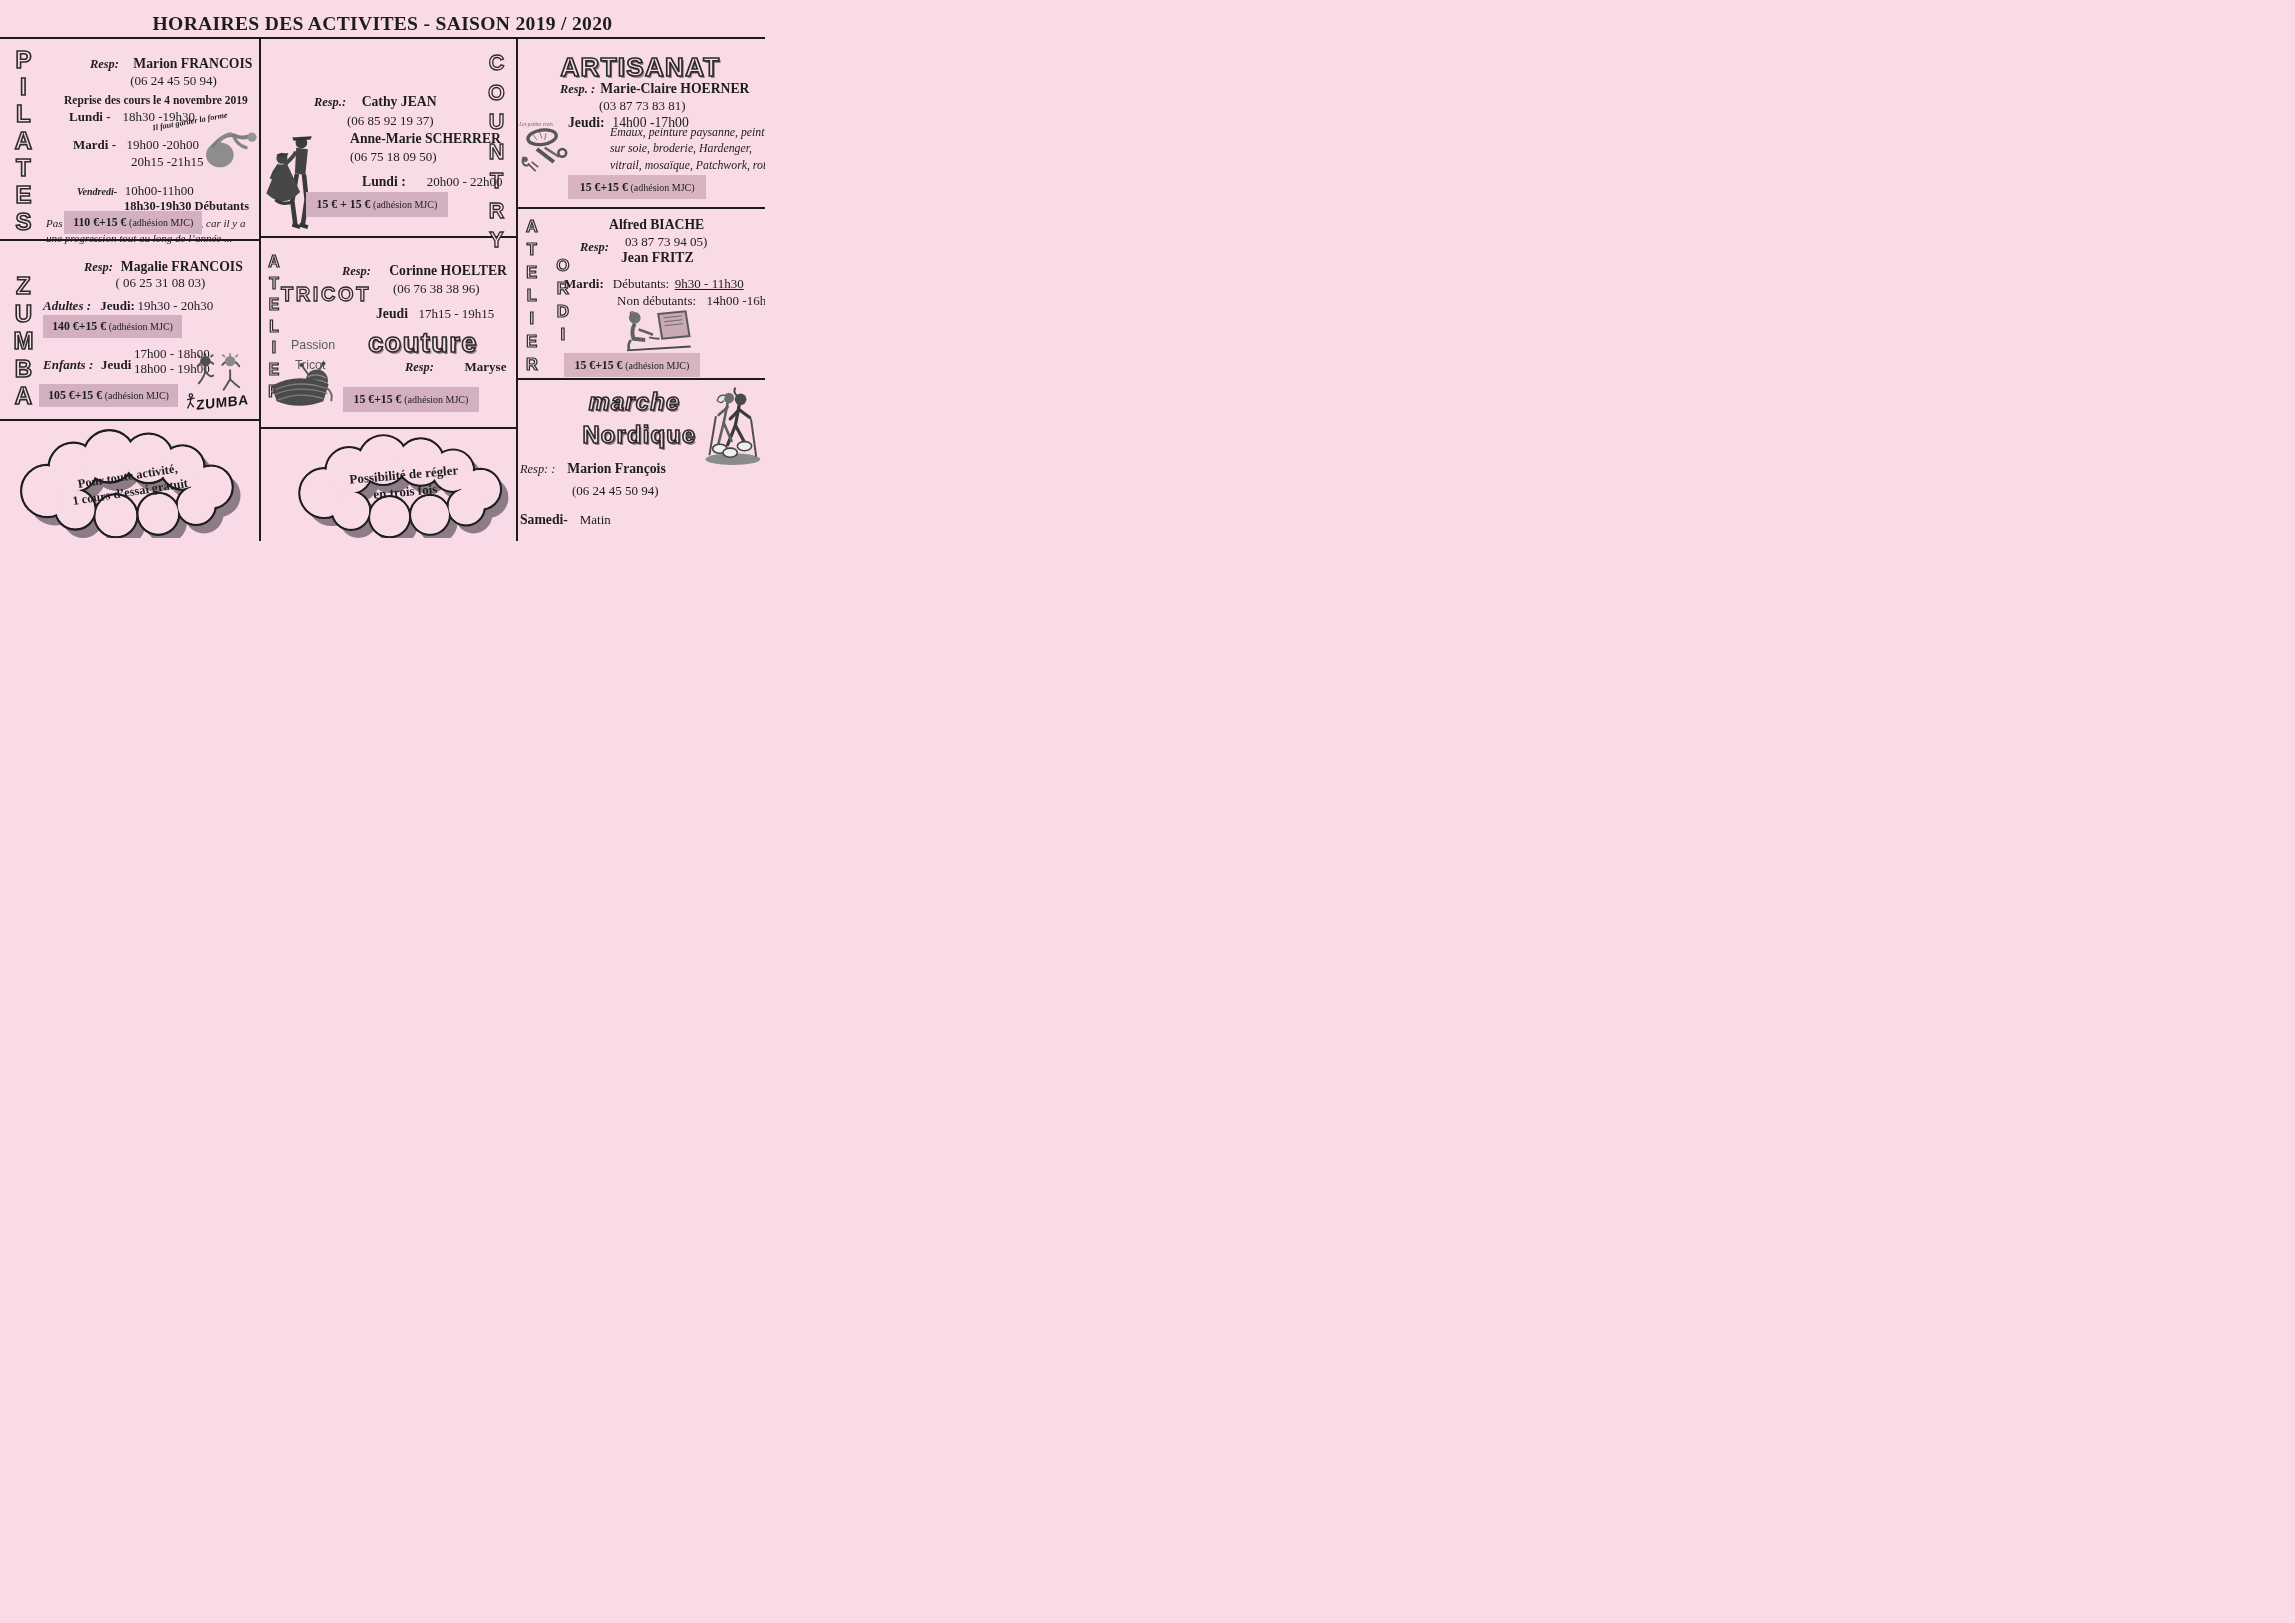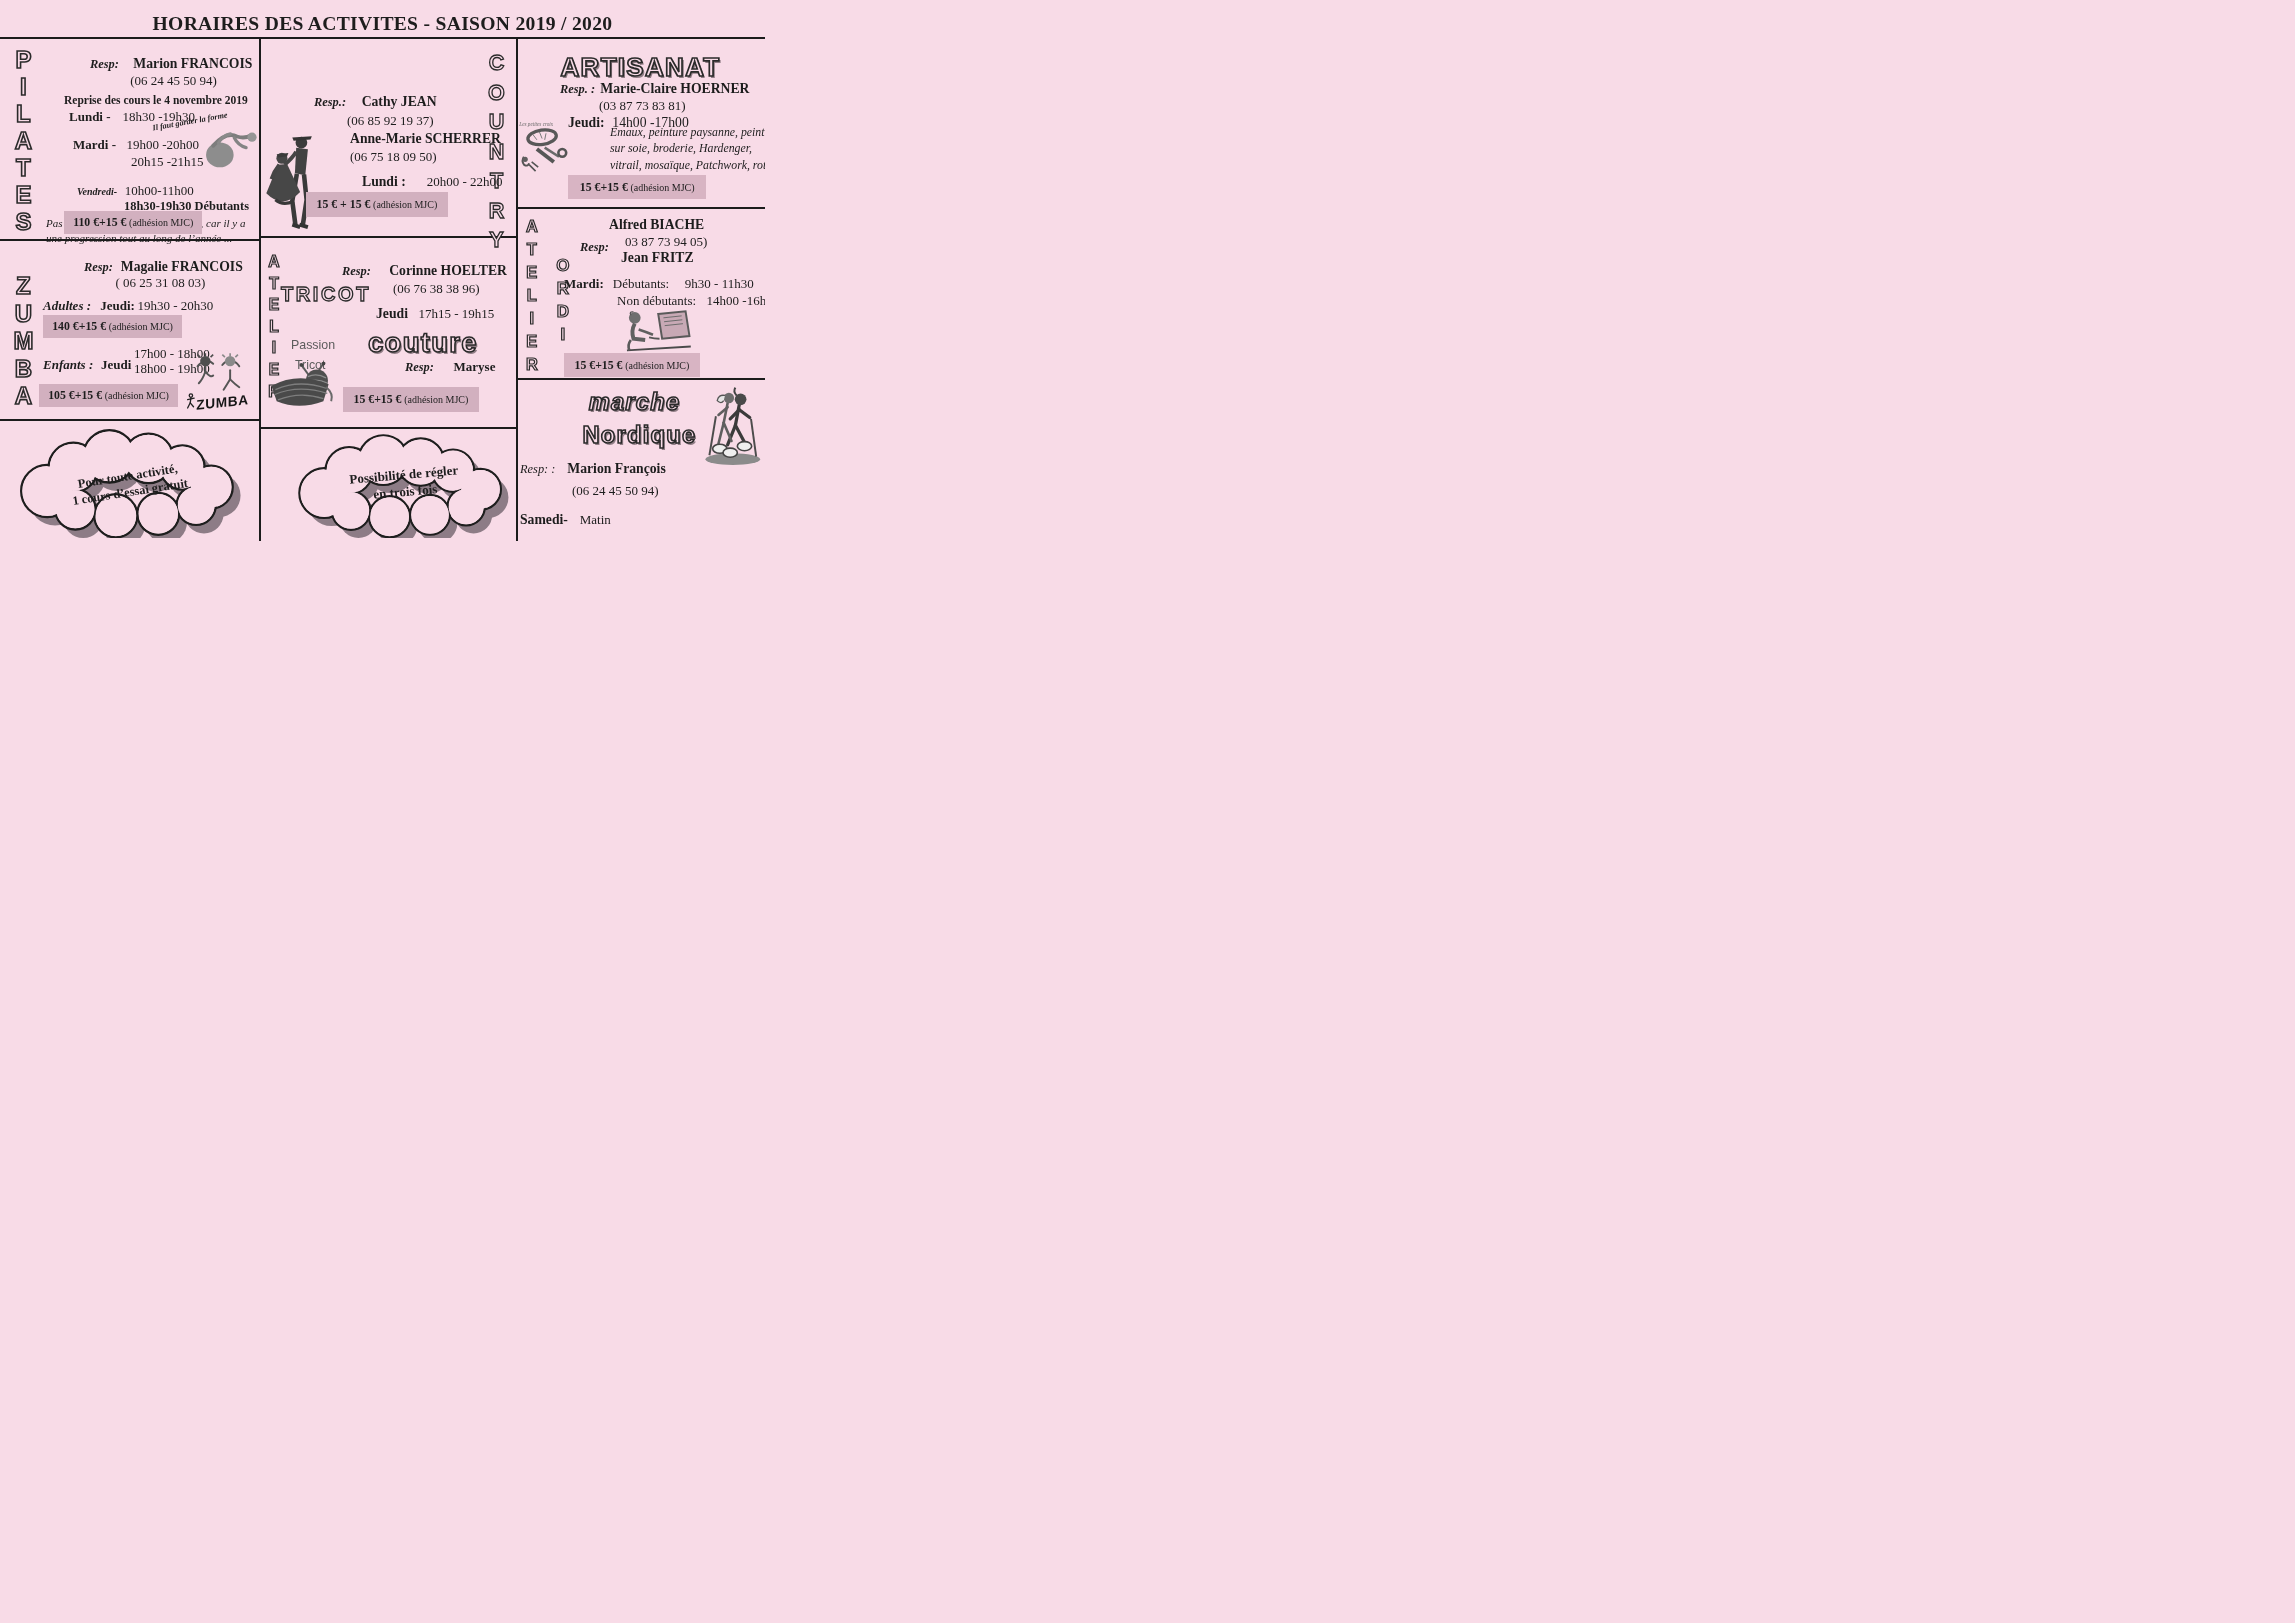--- a/index.html
+++ b/index.html
@@ -271,21 +271,21 @@
 
   <div class="abs" style="left:291px;top:336px;font-family:'Liberation Sans',sans-serif;color:#5c5c5c;font-size:12.4px;line-height:19.6px;">
     <div>Passion</div>
     <div style="margin-left:3.9px;">Tricot</div>
   </div>
 
   <div class="abs outline shadow" style="left:368px;top:327px;font-size:27.5px;letter-spacing:1.3px;-webkit-text-stroke:1.6px #2a2a2a;">couture</div>
 
   <div class="abs" style="left:405px;top:359px;white-space:nowrap;">
     <span class="i b" style="font-size:12.4px;">Resp:</span>
-    <span class="b" style="font-size:13px;margin-left:17px;">Maryse</span>
+    <span class="b" style="font-size:13px;margin-left:28px;">Maryse</span>
   </div>
 
   <svg class="abs" style="left:261px;top:361px;" width="82" height="48" viewBox="0 0 126 74">
     <line x1="62" y1="6" x2="88" y2="42" stroke="#5a5a5a" stroke-width="3"></line>
     <line x1="96" y1="4" x2="70" y2="44" stroke="#5a5a5a" stroke-width="3"></line>
     <circle cx="62" cy="6" r="3" fill="#444"></circle>
       <circle cx="96" cy="4" r="3" fill="#444"></circle>
     <circle cx="86" cy="30" r="17" fill="#4f4f4f"></circle>
     <path d="M72 24 Q86 18 100 26 M70 32 Q86 26 102 34 M74 40 Q88 34 100 40" stroke="#8b8b8b" stroke-width="2" fill="none"></path>
     <path d="M16 38 Q58 16 104 36 L96 62 Q58 76 24 62 Z" fill="#4a4a4a"></path>
@@ -393,21 +393,21 @@
     </div>
 
   <div class="abs b" style="left:609px;top:217px;font-size:13.7px;white-space:nowrap;">Alfred BIACHE</div>
   <div class="abs" style="left:625px;top:234px;font-size:13px;white-space:nowrap;">03 87 73 94 05)</div>
   <div class="abs i b" style="left:580px;top:240px;font-size:12.4px;">Resp:</div>
   <div class="abs b" style="left:621px;top:250px;font-size:13.7px;white-space:nowrap;">Jean FRITZ</div>
 
   <div class="abs" style="left:564px;top:276px;white-space:nowrap;">
     <span class="b" style="font-size:13px;">Mardi:</span>
     <span style="font-size:13px;margin-left:6.5px;">Débutants:</span>
-    <span style="font-size:13px;margin-left:13px;">9h30 - 11h30</span>
+    <span style="font-size:13px;margin-left:3px;text-decoration:underline;">9h30 - 11h30</span>
   </div>
   <div class="abs" style="left:617px;top:293px;white-space:nowrap;">
     <span style="font-size:13px;">Non débutants:</span>
     <span style="font-size:13px;margin-left:7.9px;">14h00 -16h30</span>
   </div>
 
   <svg class="abs" style="left:607px;top:310px;" width="92" height="43" viewBox="0 0 140 66">
     <path d="M78 6 L120 2 L126 40 L84 44 Z" fill="#c8a9b5" stroke="#5a5a5a" stroke-width="3"></path>
     <path d="M86 12 L114 9 M87 18 L115 15 M88 24 L116 21" stroke="#6a6a6a" stroke-width="1.5"></path>
     <circle cx="42" cy="12" r="9" fill="#6f6f6f"></circle>

